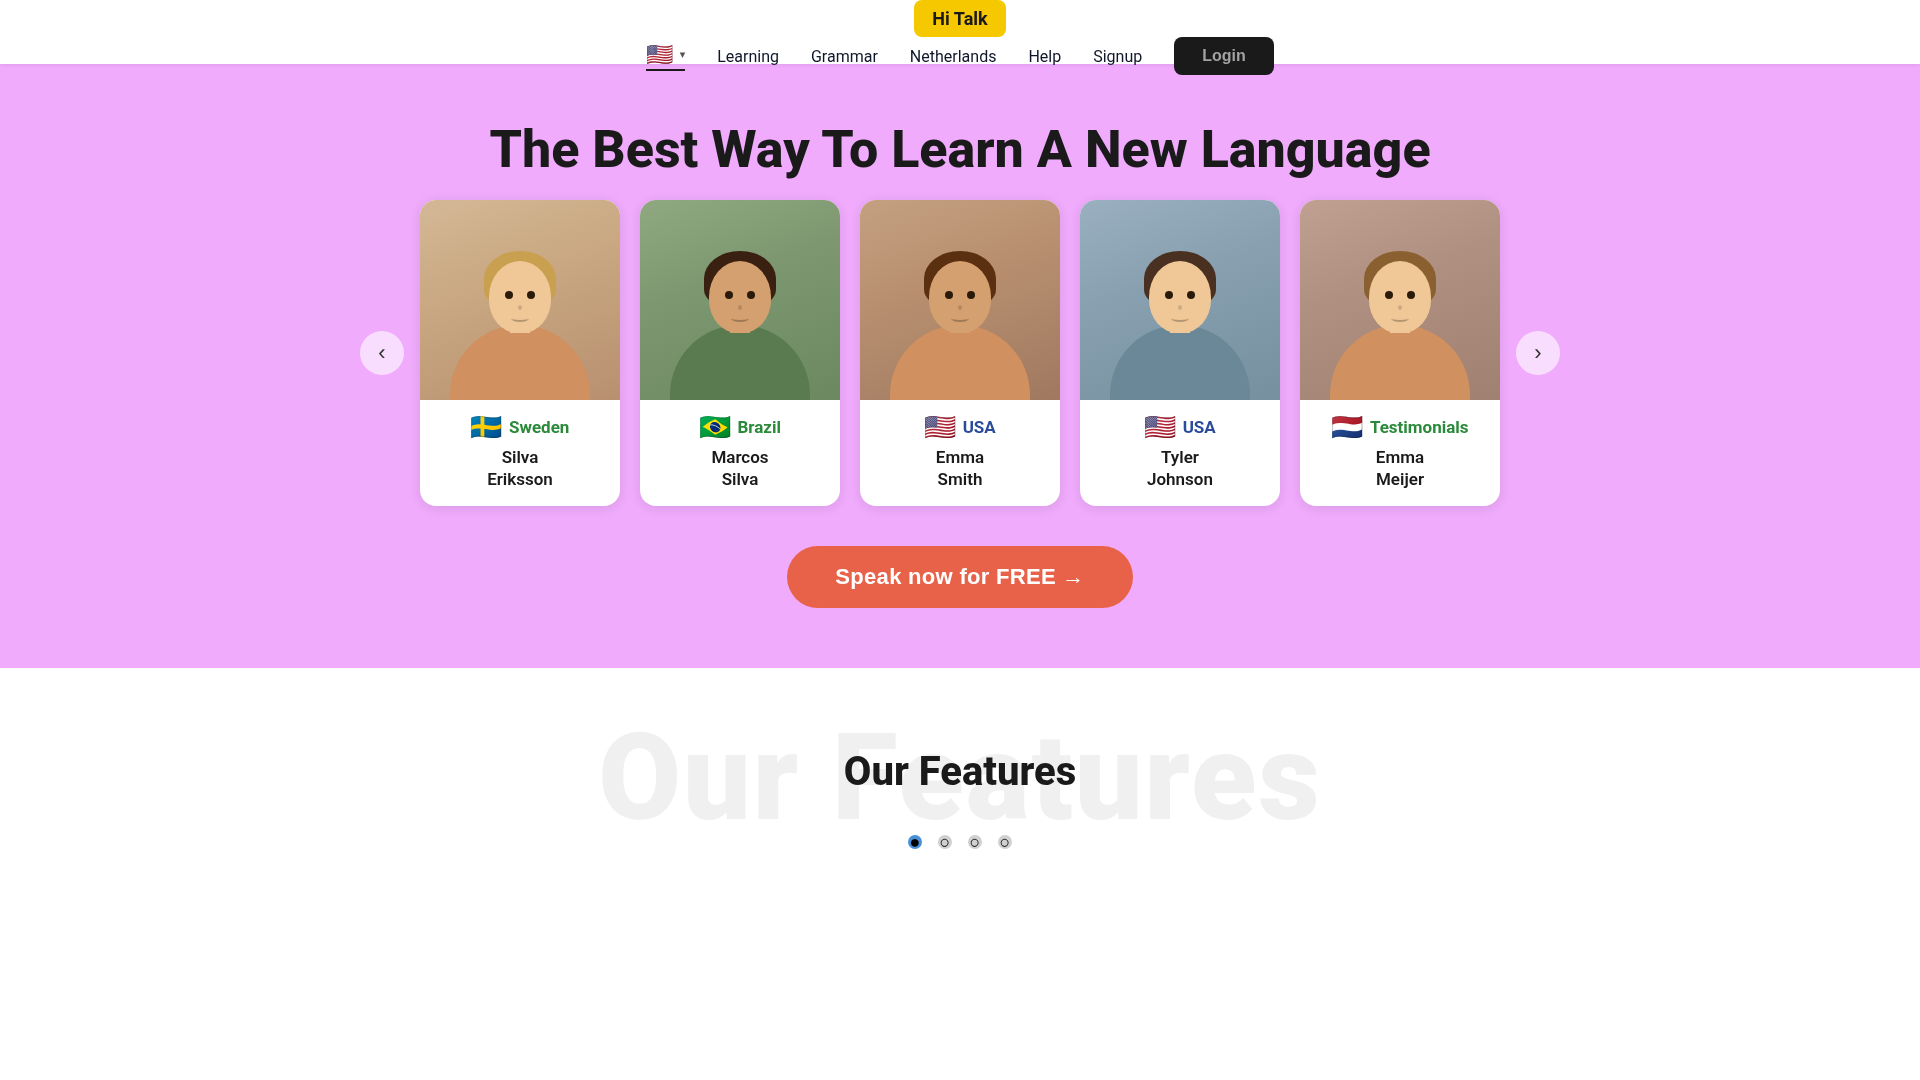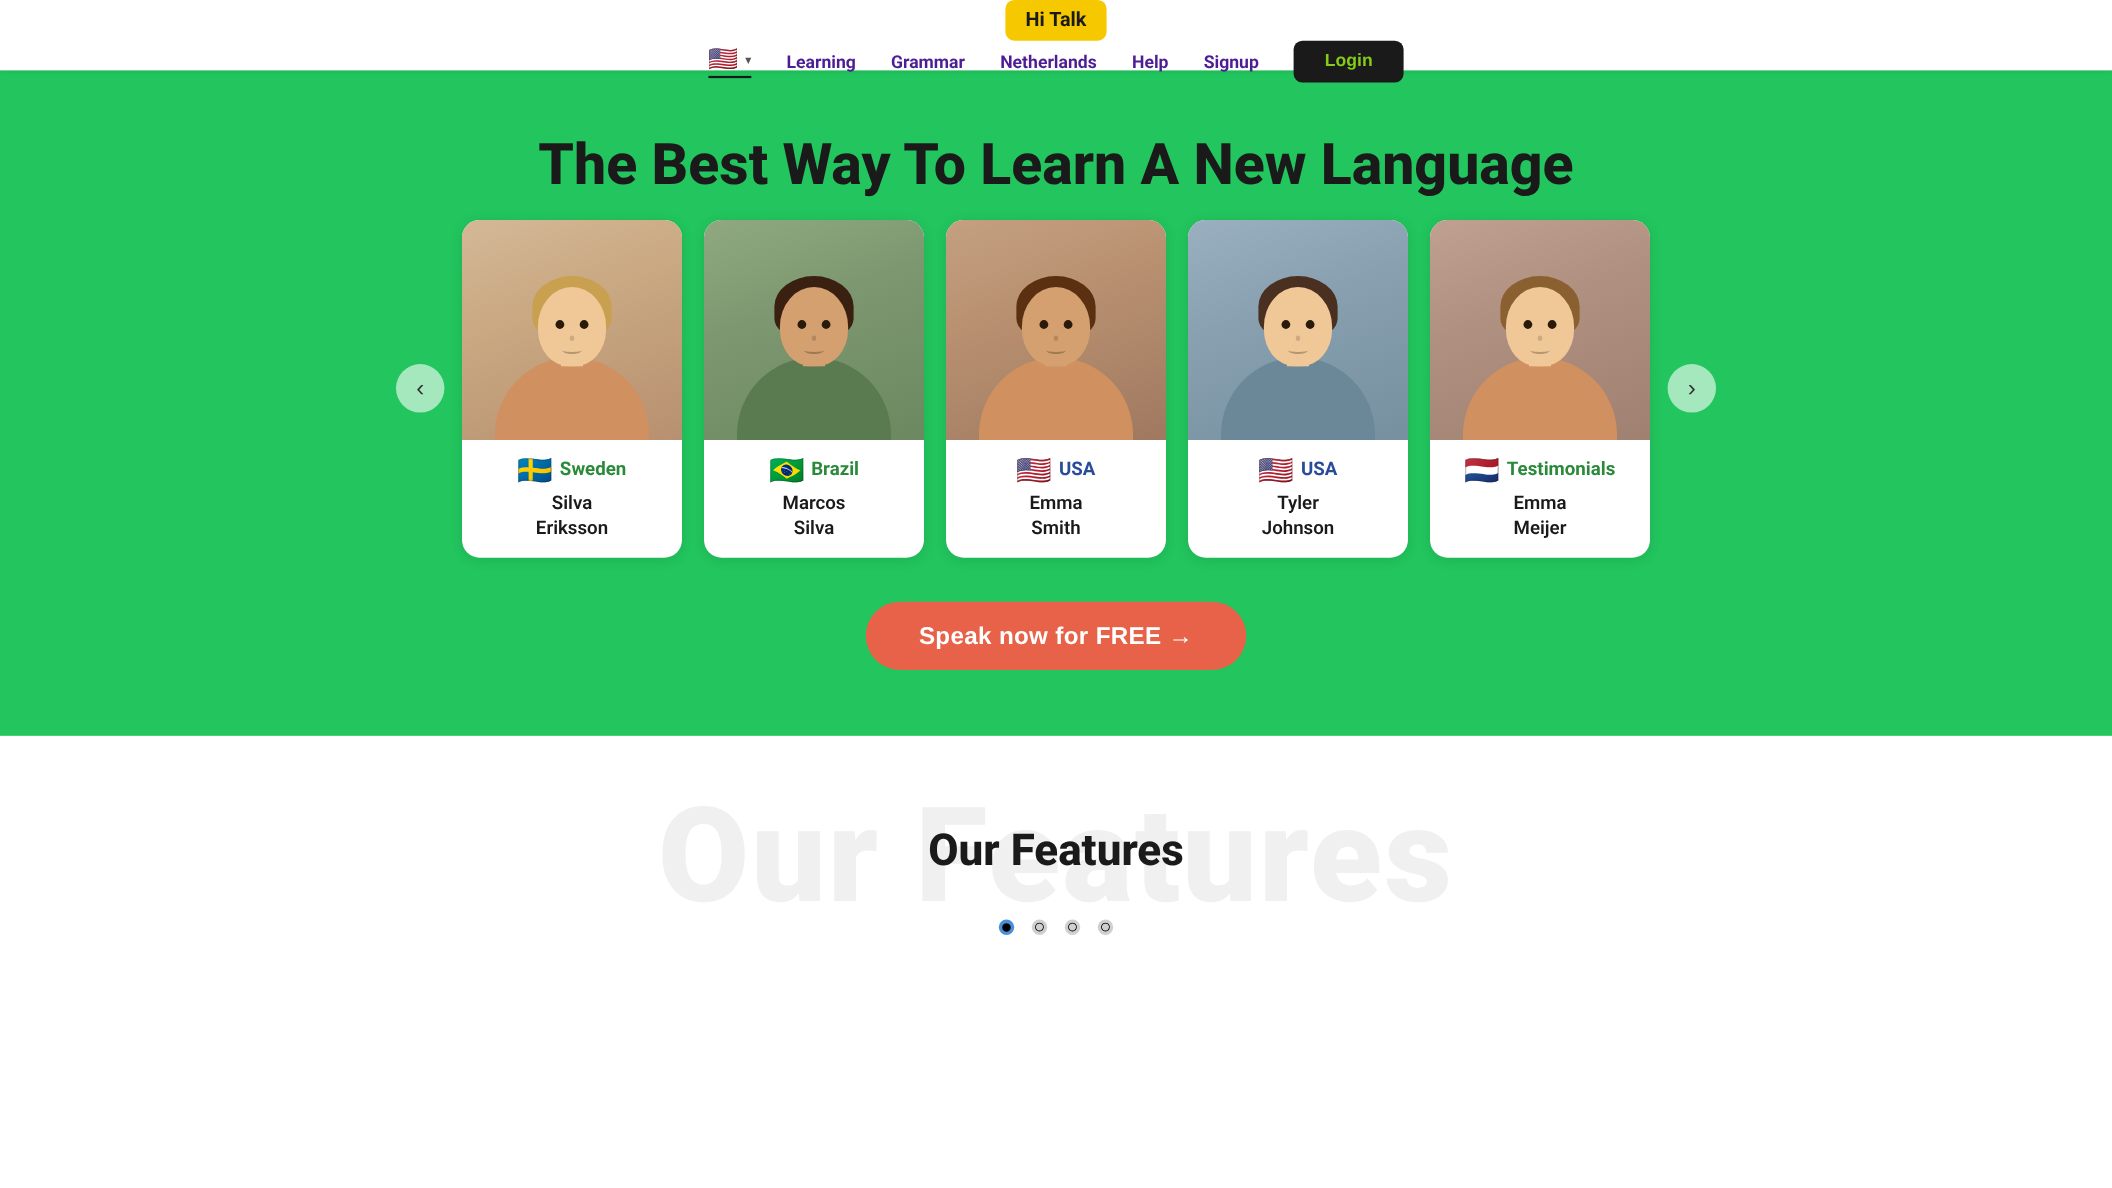--- a/index.html
+++ b/index.html
@@ -36,40 +36,40 @@
       display: flex;
       align-items: center;
       gap: 6px;
       cursor: pointer;
       border-bottom: 2px solid #1a1a1a;
       padding-bottom: 2px;
     }
     .nav-flag { font-size: 22px; }
     .nav-chevron { font-size: 11px; color: #555; }
     .nav-link {
-      color: #4c1d95;
+      color: #0f172a;
       text-decoration: none;
       font-size: 16px;
-      font-weight: 700;
+      font-weight: 400;
       cursor: pointer;
     }
     .nav-login {
       background: #1a1a1a;
-      color: #84cc16;
+      color: #a3a3a3;
       border: none;
       border-radius: 8px;
       padding: 10px 28px;
       font-size: 16px;
       font-weight: 600;
       cursor: pointer;
     }
 
     
     .hero {
-      background: #22c55e;
+      background: #f0abfc;
       padding-top: 80px;
       min-height: 660px;
       display: flex;
       flex-direction: column;
       align-items: center;
       text-align: center;
       padding-bottom: 60px;
     }
     .hero-title {
       font-size: 52px;

